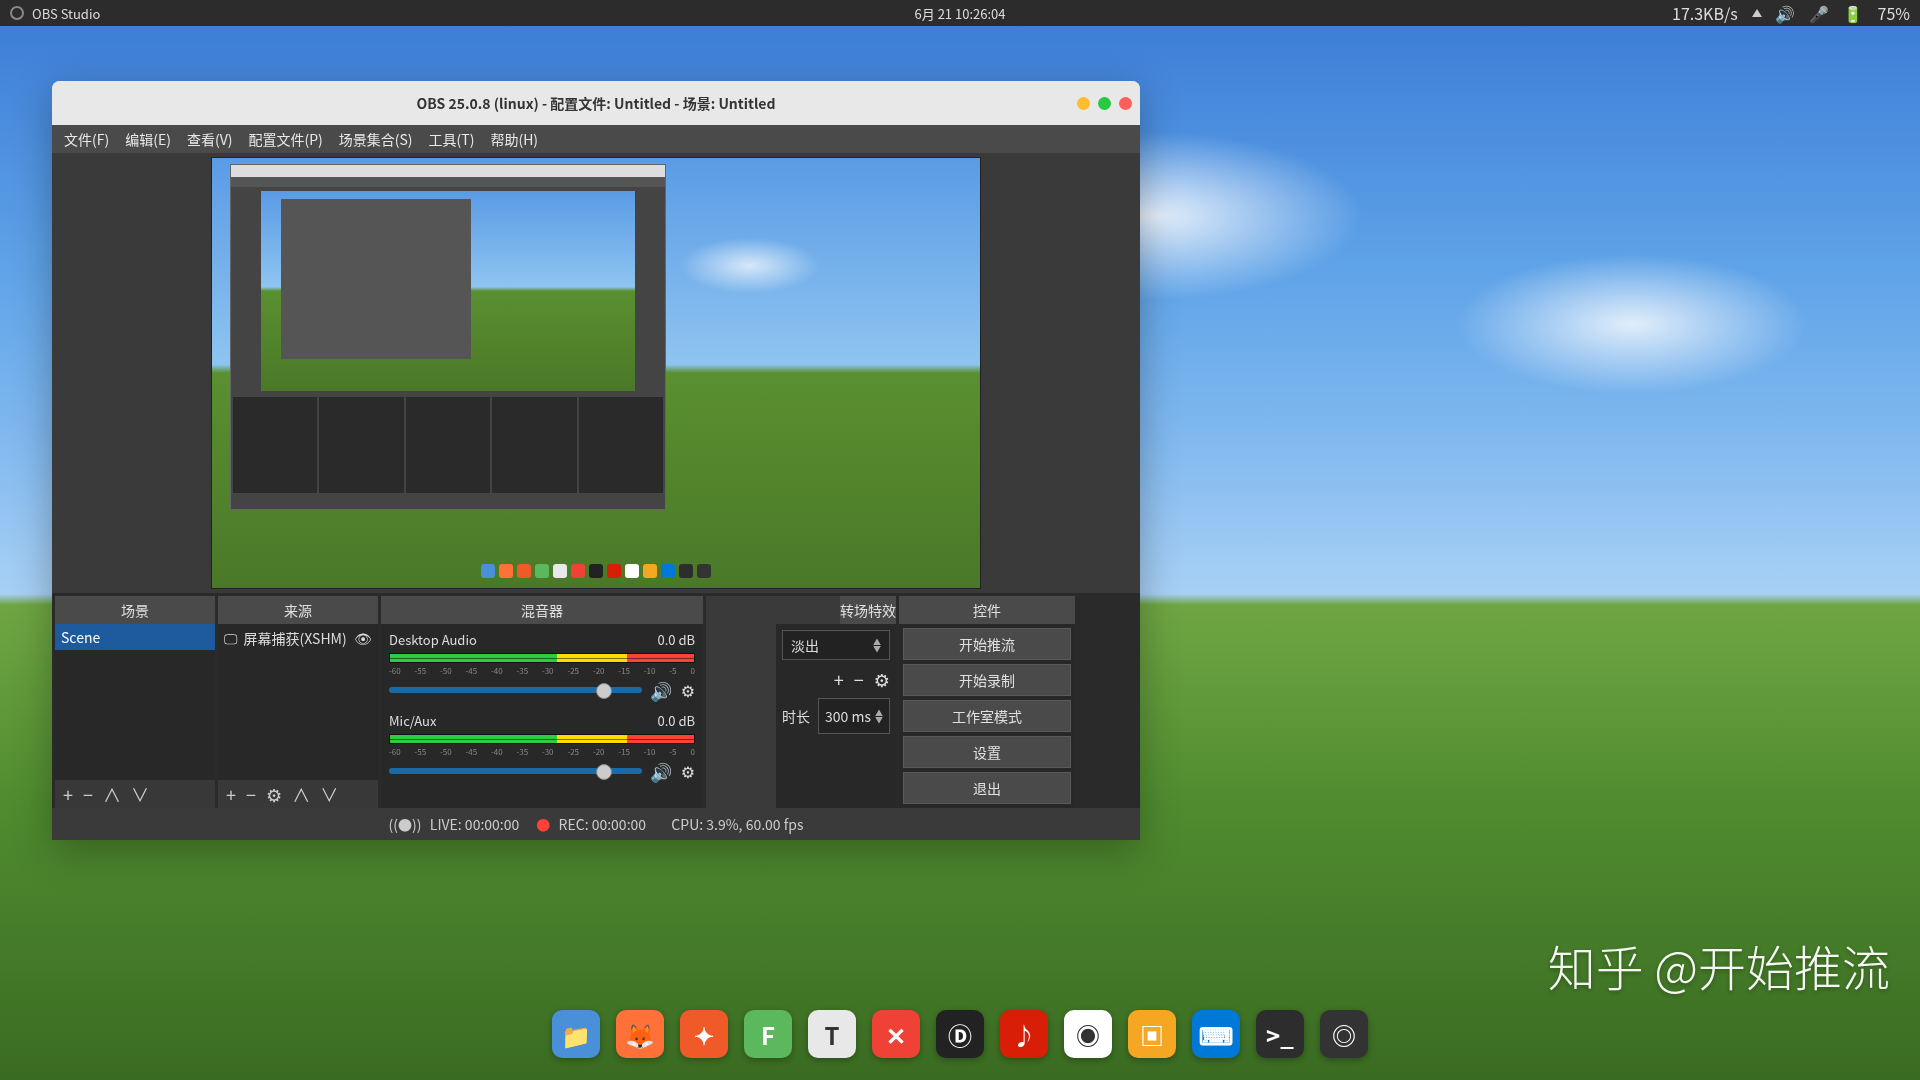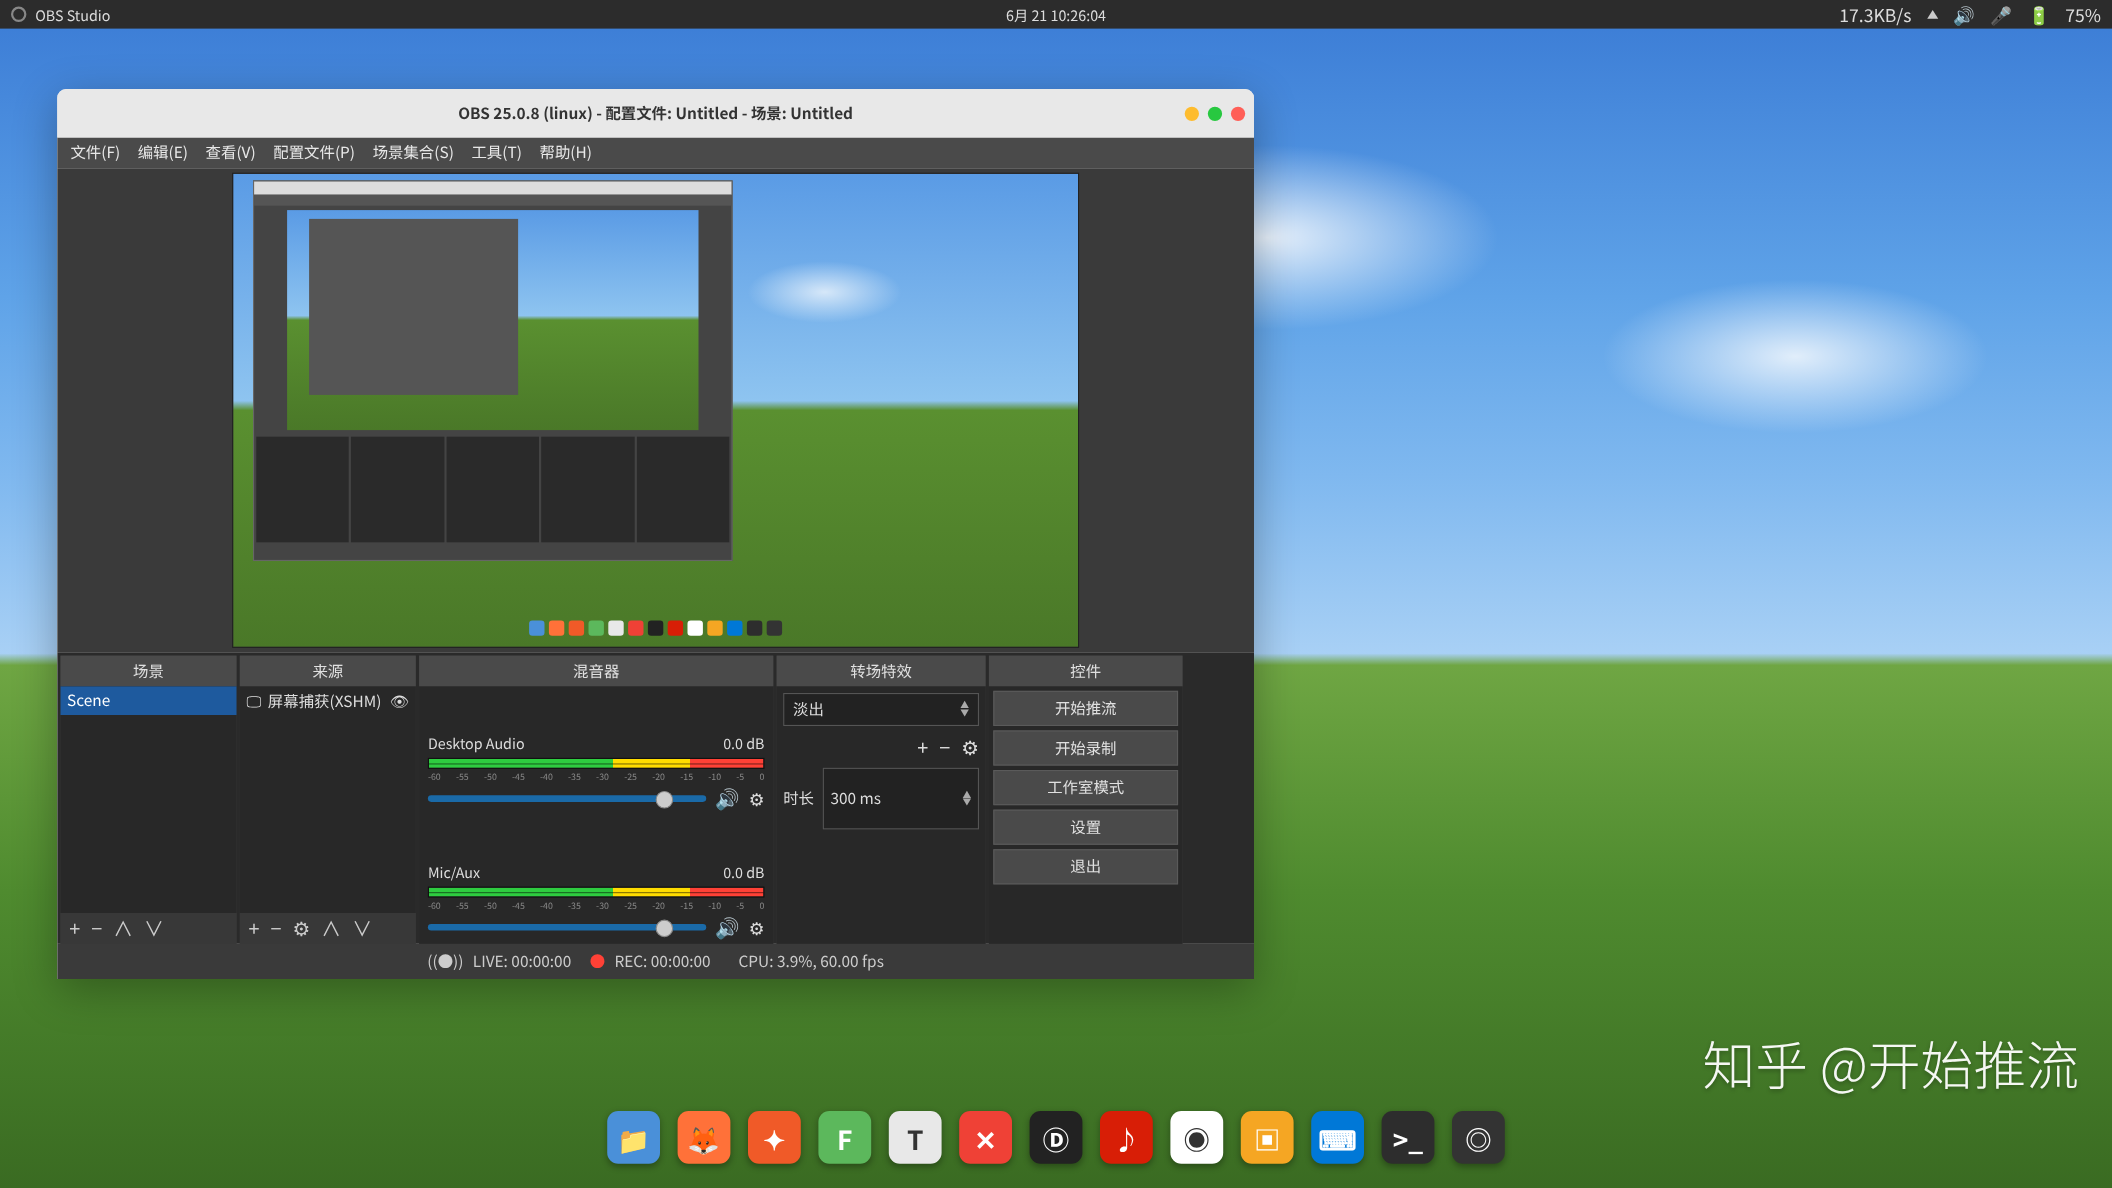--- a/index.html
+++ b/index.html
@@ -38,41 +38,41 @@
 .mini-dock{position:absolute; bottom:10px; left:50%; transform:translateX(-50%); display:flex; gap:4px;}
 .mini-dock span{width:14px;height:14px;border-radius:3px;display:block;}
 
 .panels { display:flex; gap:3px; background:#2a2a2a; padding:3px 3px 0 3px; }
 .panel { background:#3a3a3a; display:flex; flex-direction:column; }
 .panel-header { background:#4a4a4a; color:#e0e0e0; text-align:center; font-size:14px; padding:4px 0; }
 .panel-body { flex:1; background:#282828; min-height:140px; position:relative; color:#ddd; font-size:14px; }
 .panel-footer { background:#383838; height:28px; display:flex; align-items:center; gap:10px; padding:0 8px; color:#ccc; }
 .panel-footer .ico{font-size:18px; cursor:pointer; user-select:none;}
 
-.p-scenes{width:160px;} .p-sources{width:160px;} .p-mixer{width:322px;} .p-trans{width:190px;} .p-controls{width:176px;}
+.p-scenes{width:160px;} .p-sources{width:160px;} .p-mixer{width:322px;} .p-trans{width:190px;align-items:flex-end;} .p-controls{width:176px;}
 
 .scene-item{background:#1e5a9e;color:#fff;padding:3px 6px;font-size:14px;}
 .source-row{display:flex;align-items:center;gap:6px;padding:4px 6px;}
 .source-row .eye{margin-left:auto;}
 
 .mixer-item{padding:6px 8px 2px 8px;}
-.mixer-top{display:flex;justify-content:space-between;font-family:monospace;font-size:13px;color:#ddd;margin-top:36px;}
+.mixer-top{display:flex;justify-content:space-between;font-family:monospace;font-size:13px;color:#ddd;}
 .meter{height:10px;background:linear-gradient(to right,#2ecc40 0%,#2ecc40 55%,#ffdc00 55%,#ffdc00 78%,#ff4136 78%,#ff4136 100%);border:1px solid #111;margin:4px 0 2px 0;position:relative;}
 .meter::after{content:"";position:absolute;left:0;right:0;top:50%;height:1px;background:rgba(0,0,0,.5);}
 .ticks{height:10px;display:flex;justify-content:space-between;font-size:8px;color:#888;font-family:monospace;}
 .mixer-ctrl{display:flex;align-items:center;gap:8px;margin-top:2px;}
 .vol-slider{flex:1;height:6px;background:#1a6aa8;border-radius:3px;position:relative;}
 .vol-slider::after{content:"";position:absolute;right:30px;top:-4px;width:14px;height:14px;background:#ccc;border-radius:50%;border:1px solid #888;}
 
 .trans-body{padding:6px;color:#ddd;font-size:14px;}
 .trans-select{display:flex;align-items:center;background:#222;border:1px solid #555;padding:4px 8px;justify-content:space-between;margin-bottom:6px;}
 .trans-spin{display:inline-flex;flex-direction:column;font-size:8px;line-height:7px;margin-left:4px;color:#aaa;}
 .trans-tools{display:flex;justify-content:flex-end;gap:10px;font-size:18px;margin-bottom:6px;}
 .dur-row{display:flex;align-items:center;gap:8px;}
-.dur-input{background:#222;border:1px solid #555;padding:17px 6px;flex:1;display:flex;justify-content:space-between;align-items:center;}
+.dur-input{background:#222;border:1px solid #555;padding:7px 6px;flex:1;display:flex;justify-content:space-between;align-items:center;}
 
 .ctrl-body{padding:4px;display:flex;flex-direction:column;gap:4px;}
 .ctrl-btn{background:#4a4a4a;color:#e0e0e0;border:1px solid #5a5a5a;padding:5px 0;text-align:center;font-size:14px;cursor:pointer;}
 
 .statusbar{background:#3a3a3a;color:#ccc;font-family:monospace;font-size:14px;padding:6px 0;text-align:center;}
 .statusbar .rec-dot{color:#ff4136;}
 
 .dock { position:absolute; bottom:14px; left:50%; transform:translateX(-50%); display:flex; gap:16px; padding:8px 14px; z-index:3;}
 .dock-item{width:48px;height:48px;border-radius:10px;display:flex;align-items:center;justify-content:center;font-size:24px;color:#fff;font-weight:bold;box-shadow:0 2px 6px rgba(0,0,0,.3);cursor:pointer;}
 

